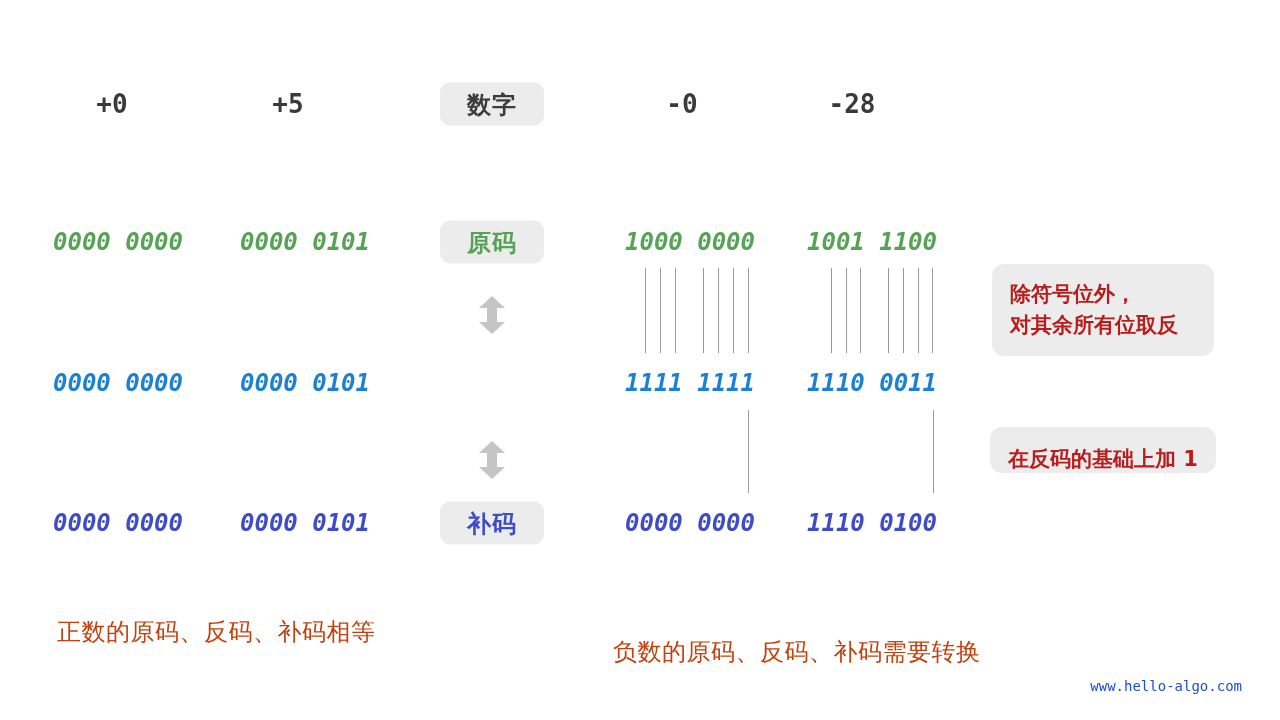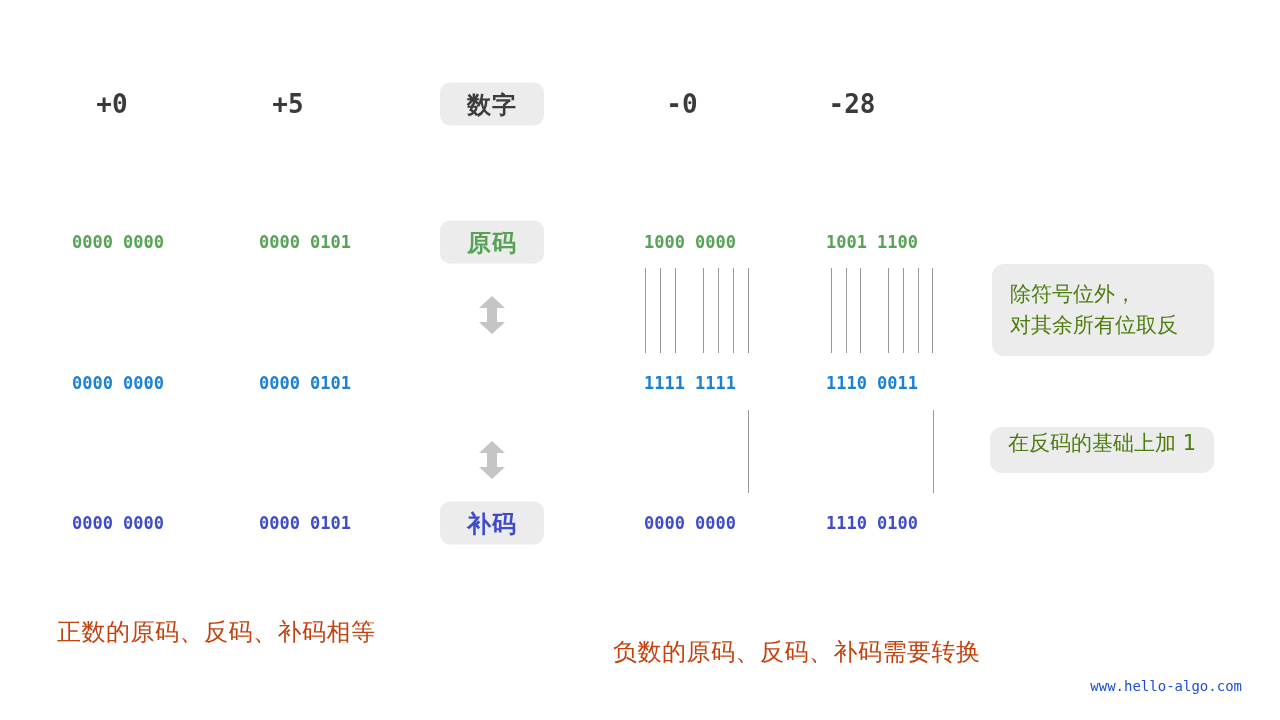--- a/index.html
+++ b/index.html
@@ -12,21 +12,21 @@
   .header-num {
     position:absolute; top:104px; transform:translate(-50%,-50%);
     font-family:"DejaVu Sans Mono", monospace; font-weight:bold;
     font-size:26px; color:#3a3a3a; white-space:pre;
   }
 
   
   .bin {
     position:absolute; transform:translate(-50%,-50%);
     font-family:"DejaVu Sans Mono", monospace; font-weight:bold;
-    font-size:17px; white-space:pre;
+    font-size:24px; white-space:pre;font-style:italic;
   }
   .row1 { top:242px; } .row2 { top:383px; } .row3 { top:523px; }
   .c1 { left:118px; } .c2 { left:305px; } .c4 { left:690px; } .c5 { left:872px; }
   .green  { color:#56a356; }
   .blue   { color:#1c80d4; }
   .indigo { color:#3f4cc8; }
 
   
   .tag {
     position:absolute; left:492px; transform:translate(-50%,-50%);
@@ -41,25 +41,25 @@
   .arrow1 { top:296px; } .arrow2 { top:441px; }
 
   
   .tick { position:absolute; width:1px; background:#9a9a9a; }
   .tickA { top:268px; height:85px; }
   .tickB { top:410px; height:83px; }
 
   
   .note {
     position:absolute; background:#ececec; border-radius:12px;
-    color:#4d7c0f; font-weight:normal; font-size:21px; line-height:31px;
+    color:#b91c1c; font-weight:bold; font-size:21px; line-height:31px;
     padding:15px 18px; box-sizing:border-box; white-space:nowrap;
   }
   .note1 { left:992px; top:264px; width:222px; height:92px; }
-  .note2 { left:990px; top:427px; height:46px; padding:1px 18px; }
+  .note2 { left:990px; top:427px; height:46px; padding:17px 18px; }
 
   
   .caption {
     position:absolute; top:632px; transform:translateY(-50%);
     font-weight:normal; font-size:24px; color:#c2410c; white-space:nowrap;
     letter-spacing:0.5px;
   }
   .caption1 { left:57px; } .caption2 { left:613px;margin-top:20px; }
 
   .watermark {

